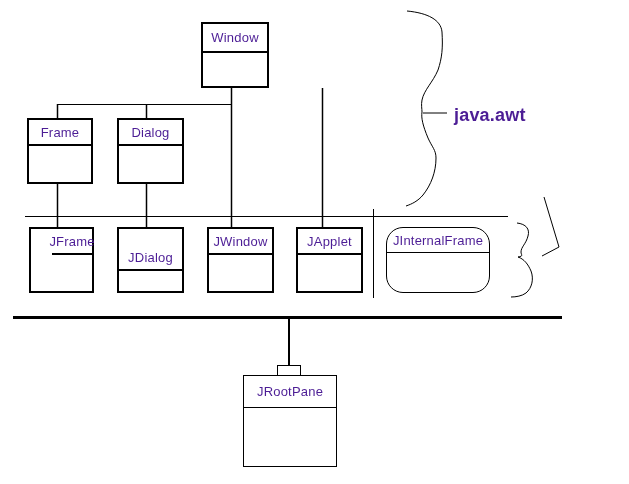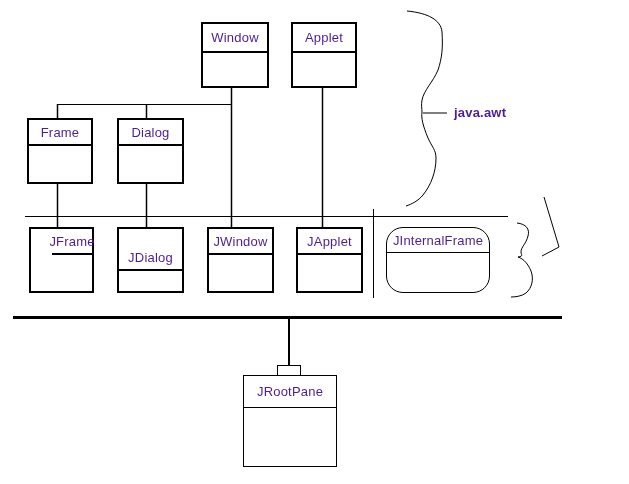--- a/index.html
+++ b/index.html
@@ -28,21 +28,21 @@
   .b-jinternalframe{left:386px;top:227px;width:104px;height:66px;border-radius:17px;}
   .b-jinternalframe .box-title{height:24px;}
   .b-jrootpane{left:243px;top:375px;width:94px;height:92px;}
   .b-jrootpane .box-title{height:31px;}
 
   .connector-rect{
     position:absolute;left:277px;top:365px;width:24px;height:11px;
     box-sizing:border-box;border:1px solid #000;background:#fff;
   }
 
-  .annotation{position:absolute;font-weight:bold;font-size:13px;letter-spacing:.2px;white-space:nowrap;}
+  .annotation{position:absolute;font-weight:bold;font-size:18px;letter-spacing:.2px;white-space:nowrap;}
   .lbl-javaawt{left:454px;top:105px;}
   .lbl-rpc{left:470px;top:166px;line-height:19px;}
 </style>
 </head>
 <body>
 
 <div class="canvas">
 
   <svg class="lines" viewBox="0 0 629 484">
 
@@ -72,24 +72,20 @@
              C524,259 528,264 531,271 C534,279 532,288 526,293 C522,296 516,297 511,297" stroke="#000" stroke-width="1" fill="none"></path>
 
     <path d="M544,197 L559,247 L542,256" stroke="#000" stroke-width="1" fill="none"></path>
   </svg>
 
   <div class="box b-window">
     <div class="box-title">Window</div>
     <div class="box-body"></div>
   </div>
 
-  <div class="box b-applet">
-    <div class="box-title">Applet</div>
-    <div class="box-body"></div>
-  </div>
 
   <div class="box b-frame">
     <div class="box-title">Frame</div>
     <div class="box-body"></div>
   </div>
 
   <div class="box b-dialog">
     <div class="box-title">Dialog</div>
     <div class="box-body"></div>
   </div>

